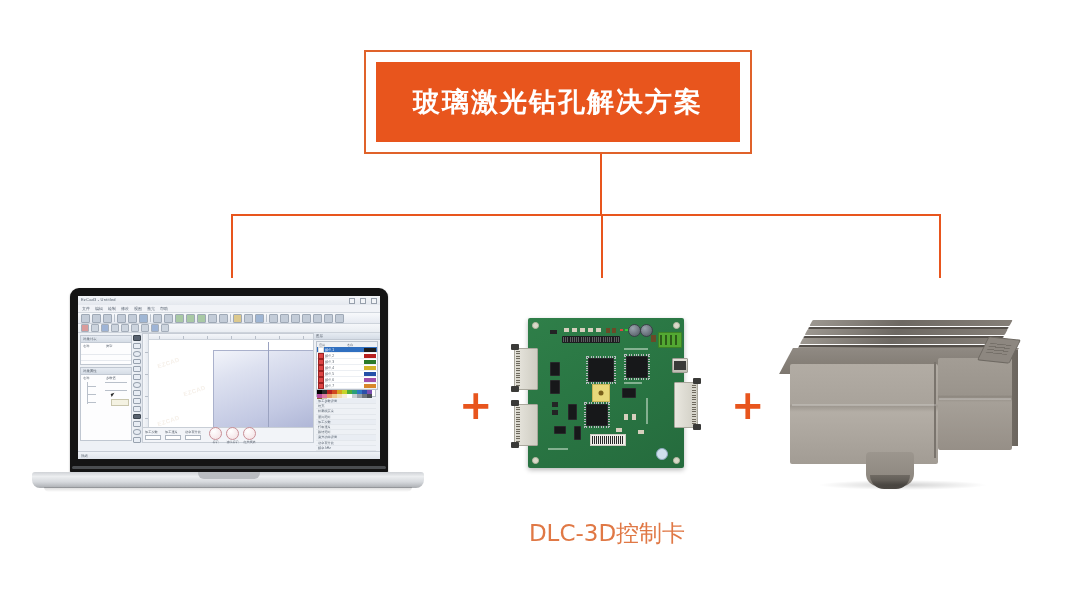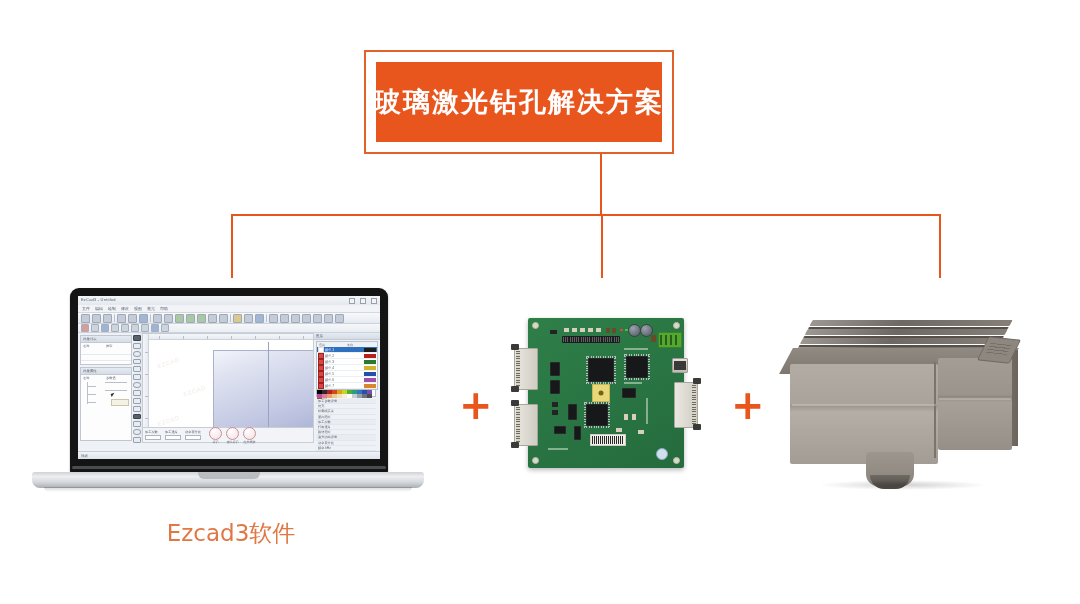--- a/index.html
+++ b/index.html
@@ -16,21 +16,21 @@
     height: 604px;
     background: #ffffff;
     overflow: hidden;
   }
 
   
   .title-outer {
     position: absolute;
     left: 364px;
     top: 50px;
-    width: 310px;
+    width: 388px;
     height: 104px;
     border: 2px solid #e0622a;
     box-sizing: border-box;
     background: #ffffff;
   }
   .title-inner {
     position: absolute;
     left: 10px;
     top: 10px;
     right: 10px;
@@ -777,15 +777,15 @@
     <div class="gv-band" style="left:14px; top:84px; width:144px;"></div>
     <div class="gv-band" style="left:161px; top:78px; width:72px;"></div>
     <div class="gv-plate">
       <i></i>
     </div>
     <div class="gv-lens"></div>
     <div class="gv-lens-ring"></div>
     <div class="gv-shadow"></div>
   </div>
 
-  <div class="caption" style="left:131px; top:518px; width:200px;">Ezcad3软件</div>
+  <div class="caption" style="left:507px; top:518px; width:200px;">DLC-3D控制卡</div>
 
 </div>
 
 </body></html>

